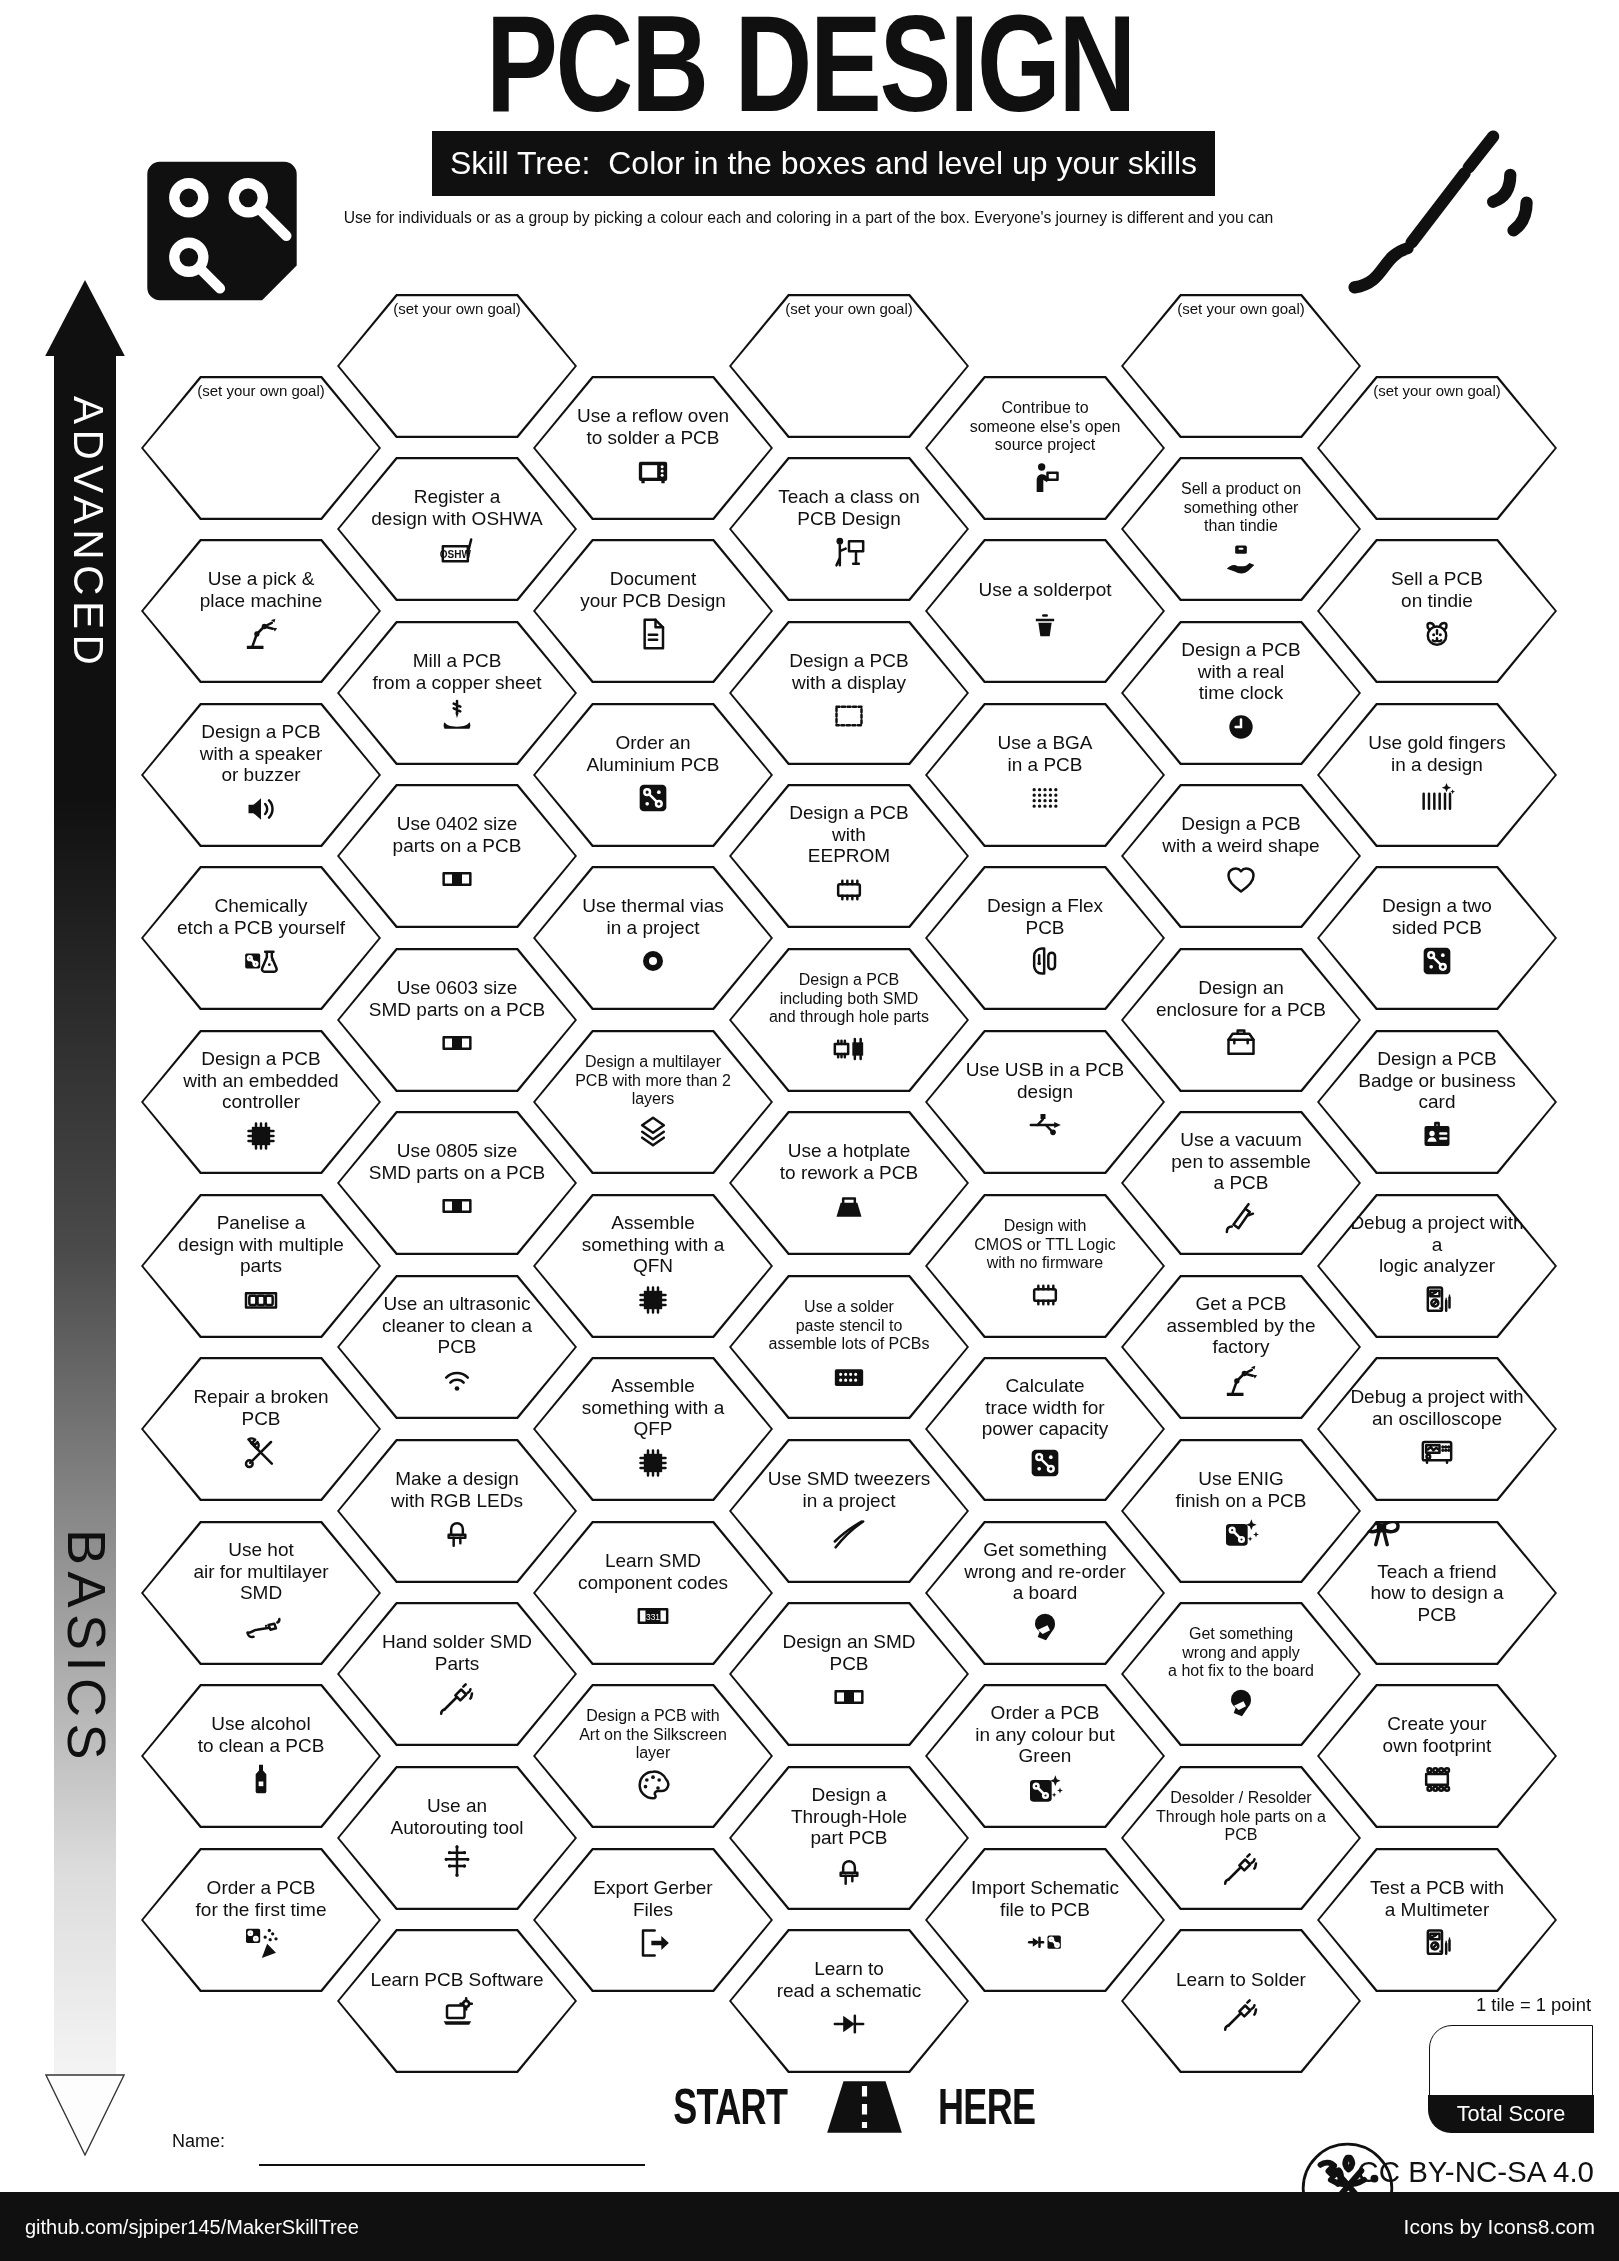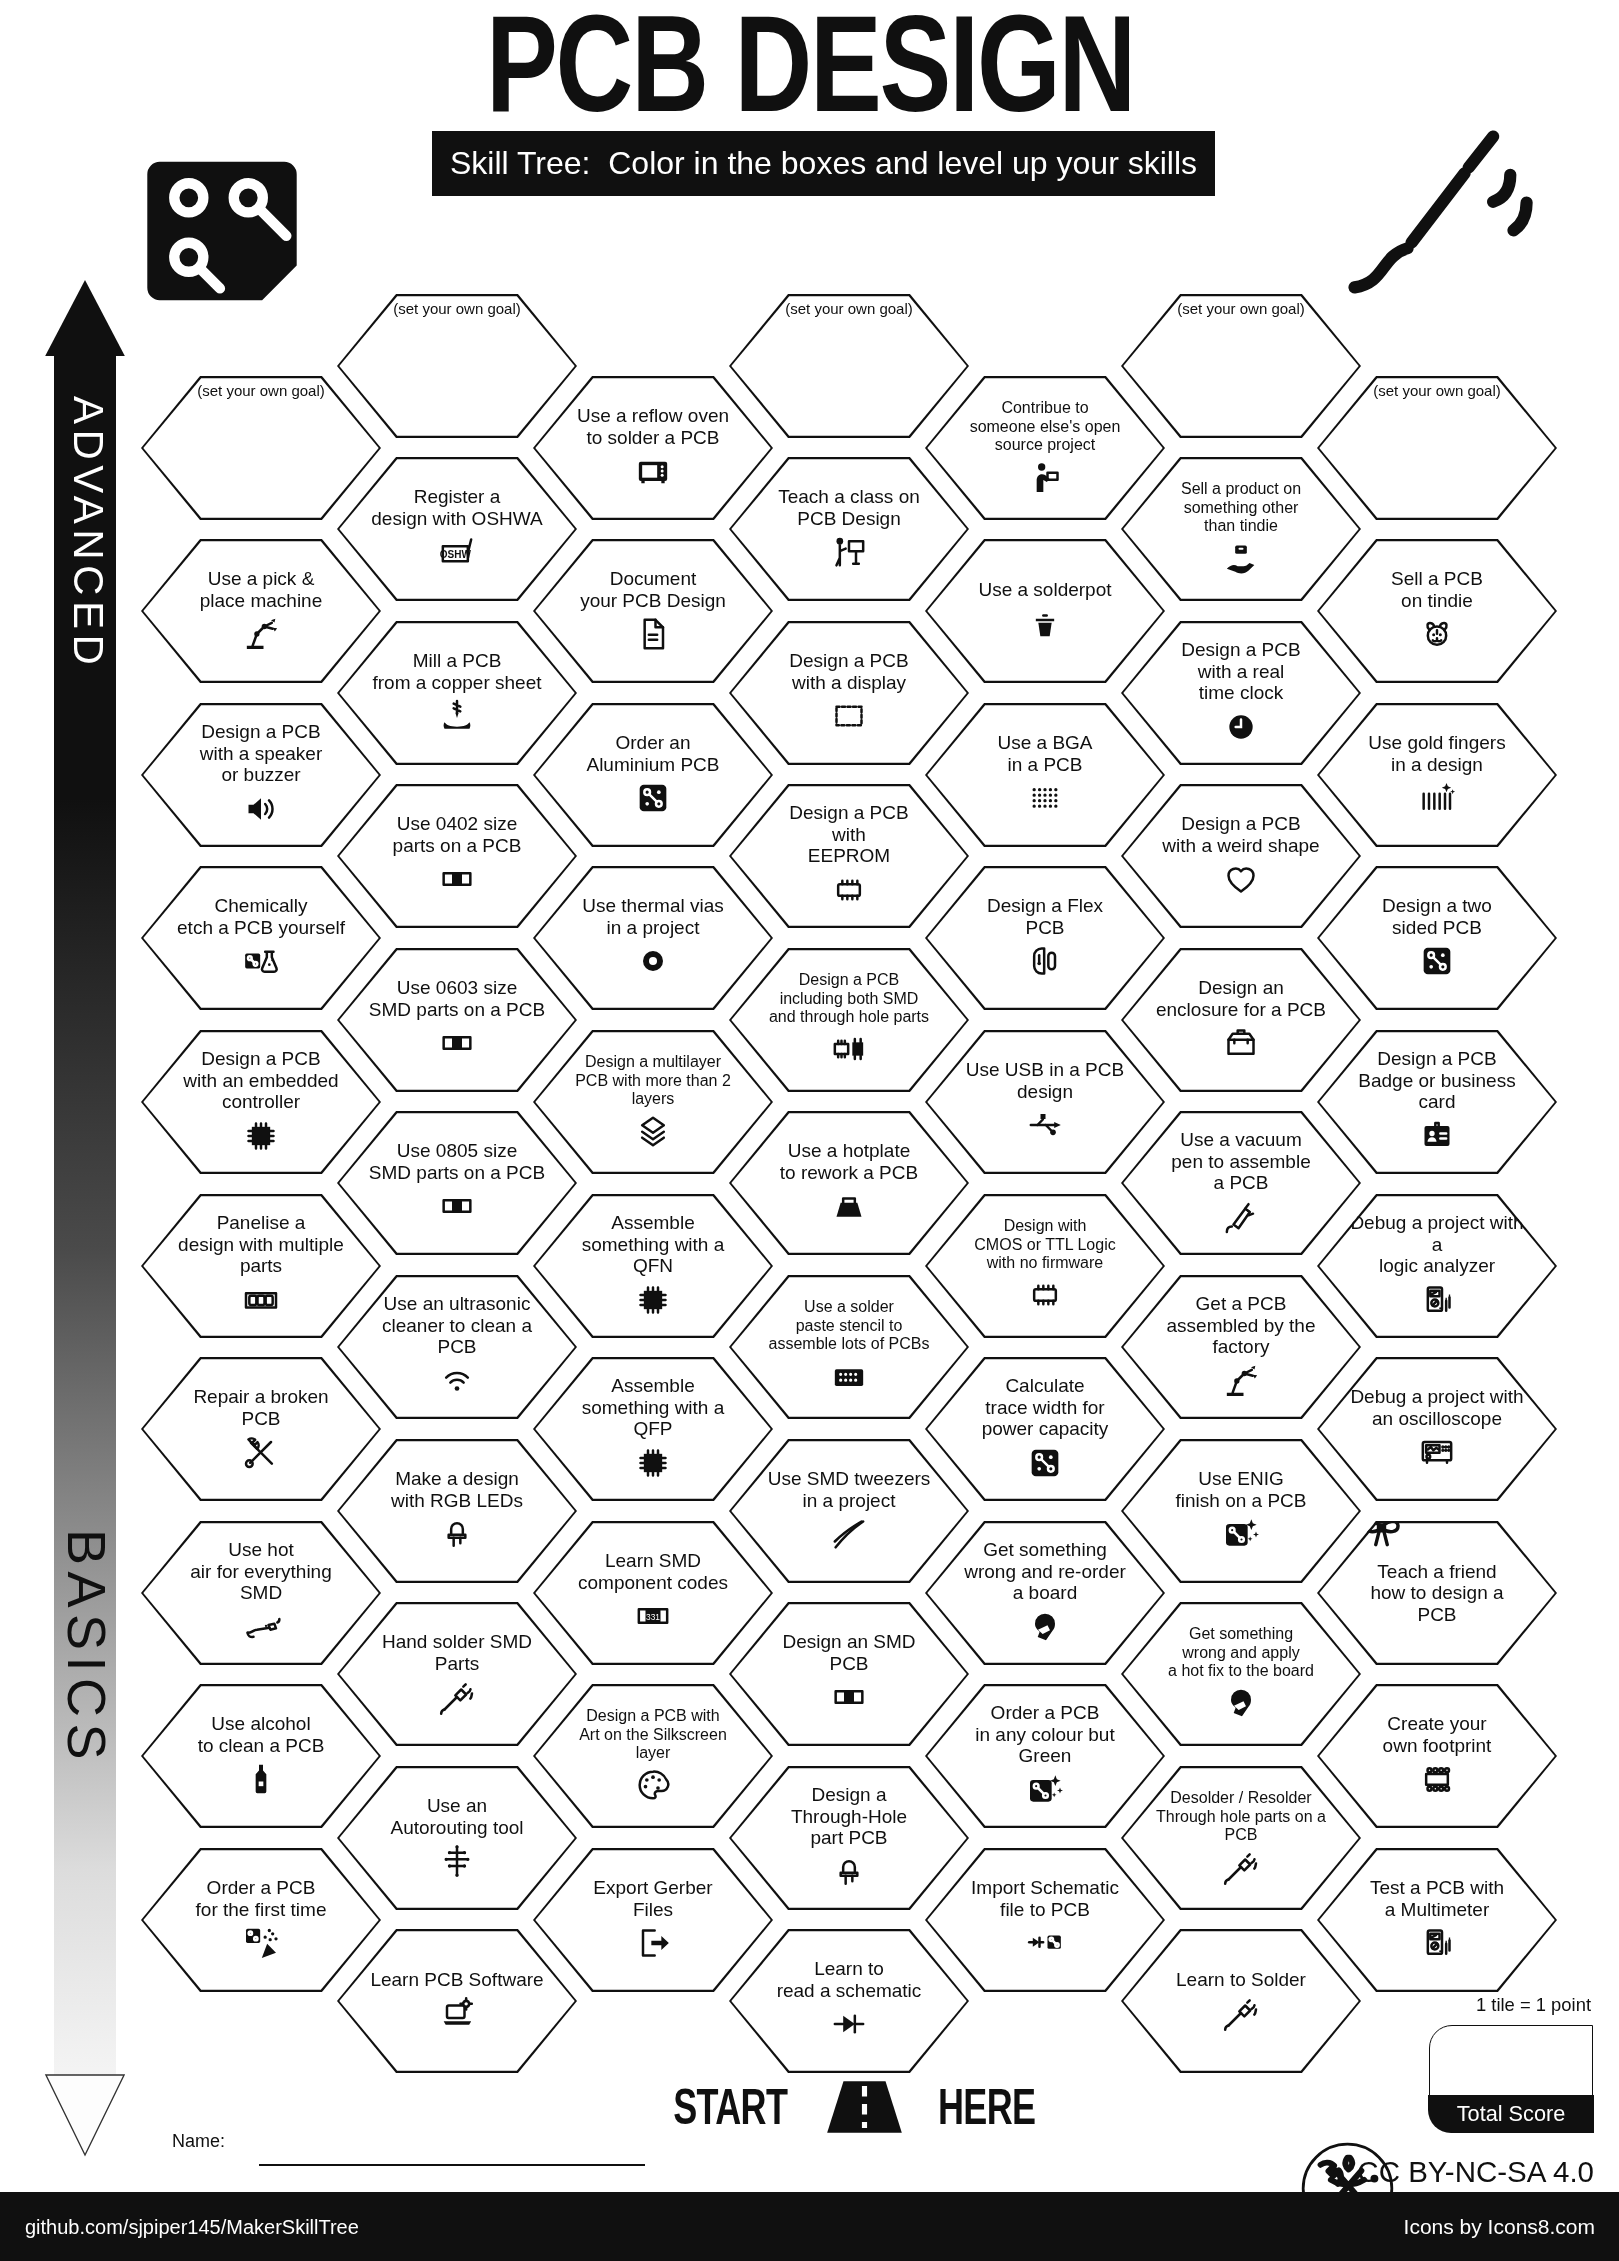--- a/index.html
+++ b/index.html
@@ -368,20 +368,21 @@
         <circle class="sw" cx="15.8" cy="9.8" r="1"></circle>
         <circle class="sw" cx="19.2" cy="13.2" r="1"></circle>
         <path class="sw" d="M16.5 10.5l2 2"></path>
       </symbol>
 </defs>
 </svg>
 
 <div class="abs title">PCB DESIGN</div>
 <div class="abs subbar"><span>Skill Tree:  Color in the boxes and level up your skills</span></div>
 <div class="abs desc">
+  <div>Use for individuals or as a group by picking a colour each and coloring in a part of the box.  Everyone's journey is different and you can</div>
 </div>
 
 <svg class="abs hdr-pcb" viewBox="0 0 24 24">
   <path class="f" d="M3 2h18a1.8 1.8 0 011.8 1.8V17l-5 5H3A1.8 1.8 0 011.2 20.2V3.8A1.8 1.8 0 013 2z"></path>
   <circle class="sw" stroke-width="1.7" cx="7.2" cy="7.2" r="2.1"></circle>
   <circle class="sw" stroke-width="1.7" cx="15.8" cy="7.2" r="2.1"></circle>
   <circle class="sw" stroke-width="1.7" cx="7.2" cy="15.8" r="2.1"></circle>
   <path class="sw" stroke-width="1.7" d="M17.3 8.7l4 4"></path>
   <path class="sw" stroke-width="1.7" d="M8.7 17.3l3 3"></path>
 </svg>
@@ -471,21 +472,21 @@
 PCB</div>
       <svg class="hex-icon" viewBox="0 0 24 24">
           <use href="#i-tools"></use>
         </svg>
     </div>
   </div>
     <div class="hex" data-icon="hotair" style="left: 141px; top: 1521px;">
     <div class="hex-in"></div>
     <div class="hex-content">
       <div class="hex-label">Use hot
-air for everything
+air for multilayer
 SMD</div>
       <svg class="hex-icon" viewBox="0 0 24 24">
           <use href="#i-hotair"></use>
         </svg>
     </div>
   </div>
     <div class="hex" data-icon="bottle" style="left: 141px; top: 1684px;">
     <div class="hex-in"></div>
     <div class="hex-content">
       <div class="hex-label">Use alcohol

